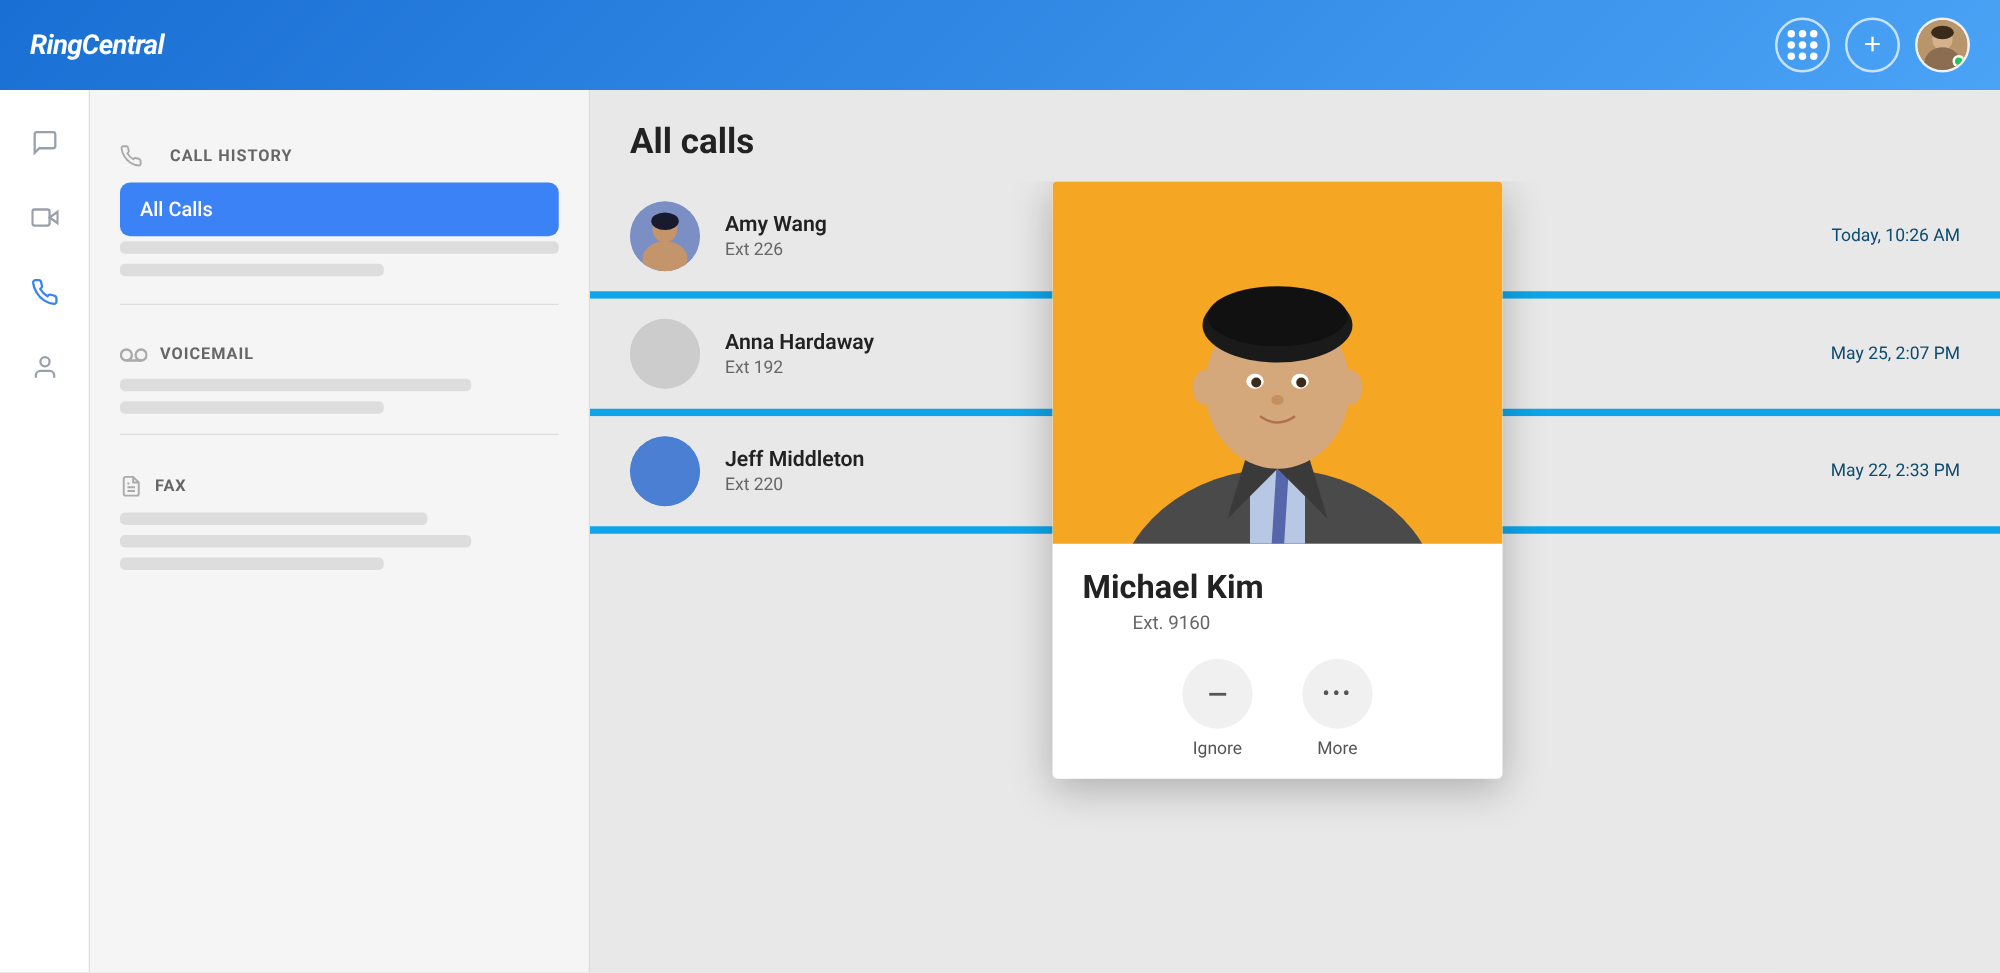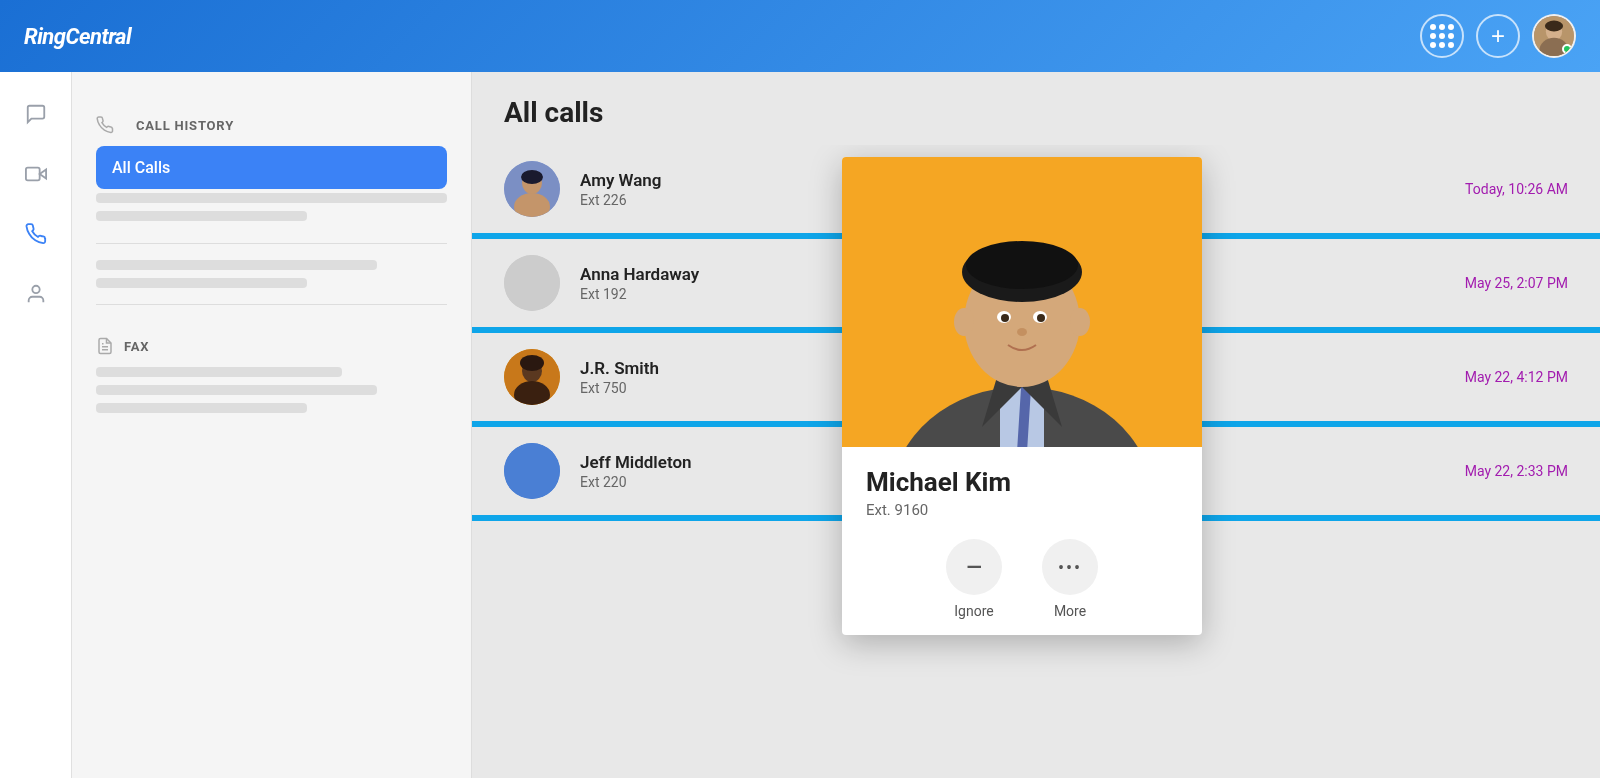--- a/index.html
+++ b/index.html
@@ -213,21 +213,21 @@
       font-weight: 600;
       color: #222;
       margin-bottom: 2px;
     }
     .call-ext {
       font-size: 14px;
       color: #666;
     }
     .call-time {
       font-size: 14px;
-      color: #a21caf;
+      color: #0c4a6e;
       white-space: nowrap;
     }
 
     
     .contact-card-overlay {
       position: absolute;
       top: 0;
       left: 370px;
       width: 360px;
       background: white;
@@ -253,20 +253,21 @@
     .contact-card-name {
       font-size: 26px;
       font-weight: 700;
       color: #222;
       margin-bottom: 4px;
     }
     .contact-card-ext {
       font-size: 15px;
       color: #666;
       margin-bottom: 20px;
+      margin-left: 40px;
     }
     .contact-card-actions {
       display: flex;
       gap: 40px;
       justify-content: center;
     }
     .contact-action {
       display: flex;
       flex-direction: column;
       align-items: center;
@@ -400,20 +401,30 @@
         </svg>
         <span>CALL HISTORY</span>
       </div>
       <div class="nav-item active">All Calls</div>
       <div class="nav-item-placeholder"></div>
       <div class="nav-item-placeholder short"></div>
     </div>
 
     <div class="section-divider"></div>
 
+    <div class="vm-section">
+      <div class="vm-title">
+        <svg width="22" height="14" viewBox="0 0 30 16">
+          <circle cx="7" cy="8" r="6" fill="none" stroke="#aaa" stroke-width="2.5"></circle>
+          <circle cx="23" cy="8" r="6" fill="none" stroke="#aaa" stroke-width="2.5"></circle>
+          <line x1="7" y1="14" x2="23" y2="14" stroke="#aaa" stroke-width="2.5"></line>
+        </svg>
+        <span>VOICEMAIL</span>
+      </div>
+    </div>
     <div class="sidebar-placeholders">
       <div class="ph-bar w80"></div>
       <div class="ph-bar w60"></div>
     </div>
 
     <div class="section-divider" style="margin-top:16px;"></div>
 
     <div class="fax-section">
       <div class="fax-title">
         <svg width="18" height="18" viewBox="0 0 24 24" fill="none" stroke="#aaa" stroke-width="2">
@@ -462,51 +473,36 @@
               <circle cx="28" cy="28" r="28" fill="#cccccc"></circle>
             </svg>
           </div>
           <div class="call-info">
             <div class="call-name">Anna Hardaway</div>
             <div class="call-ext">Ext 192</div>
           </div>
           <div class="call-time">May 25, 2:07 PM</div>
         </div>
 
-        <div class="call-row">
-          <div class="call-avatar" style="background:#d4881a;">
-            <svg width="56" height="56" viewBox="0 0 56 56" xmlns="http://www.w3.org/2000/svg">
-              <circle cx="28" cy="28" r="28" fill="#c8781a"></circle>
-              <ellipse cx="28" cy="22" rx="10" ry="11" fill="#5a3820"></ellipse>
-              <ellipse cx="28" cy="14" rx="12" ry="8" fill="#2a1810"></ellipse>
-              <ellipse cx="28" cy="46" rx="18" ry="14" fill="#3a2010"></ellipse>
-            </svg>
-          </div>
-          <div class="call-info">
-            <div class="call-name">J.R. Smith</div>
-            <div class="call-ext">Ext 750</div>
-          </div>
-          <div class="call-time">May 22, 4:12 PM</div>
-        </div>
 
 
         <div class="call-row">
           <div class="call-avatar" style="background:#4a7fd4; border-radius:50%;">
             <svg width="56" height="56" viewBox="0 0 56 56" xmlns="http://www.w3.org/2000/svg">
               <circle cx="28" cy="28" r="28" fill="#4a7fd4"></circle>
             </svg>
           </div>
           <div class="call-info">
             <div class="call-name">Jeff Middleton</div>
             <div class="call-ext">Ext 220</div>
           </div>
           <div class="call-time">May 22,  2:33 PM</div>
         </div>
 
-        <div class="contact-card-overlay" style="top: 12px; left: 370px;">
+        <div class="contact-card-overlay" style="top: 0; left: 370px;">
           <div class="contact-card-photo" style="background:#f5a623; height: 290px; position:relative; overflow:hidden;">
 
             <svg width="100%" height="100%" viewBox="0 0 360 290" xmlns="http://www.w3.org/2000/svg" preserveAspectRatio="xMidYMax meet">
 
               <ellipse cx="180" cy="340" rx="130" ry="110" fill="#4a4a4a"></ellipse>
 
               <rect x="158" y="210" width="44" height="140" fill="#b8c8e4"></rect>
 
               <polygon points="180,215 190,215 185,295 175,295" fill="#5566aa"></polygon>
 

